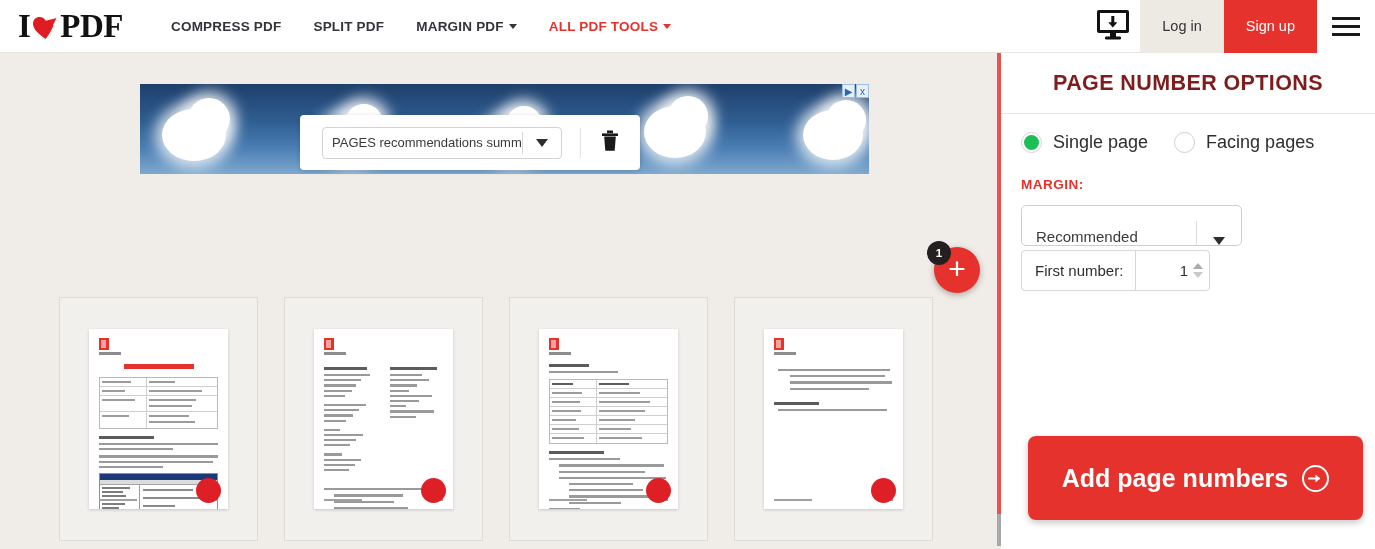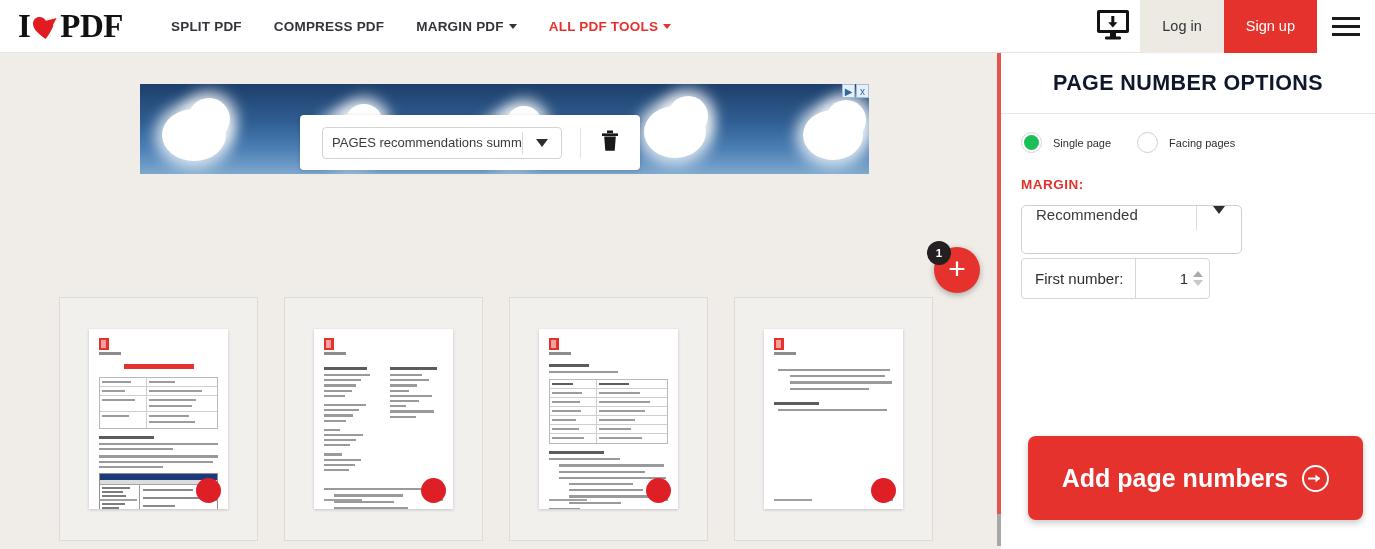--- a/index.html
+++ b/index.html
@@ -245,42 +245,42 @@
   }
 
   
   .panel {
     position: absolute; top: 53px; left: 1001px;
     width: 374px; height: 496px;
     background: #ffffff;
   }
   .panel-title {
     height: 61px; display: flex; align-items: center; justify-content: center;
-    font-size: 21.5px; font-weight: bold; color: #0f172a;
+    font-size: 21.5px; font-weight: bold; color: #7f1d1d;
     letter-spacing: 0.4px;
     border-bottom: 1px solid #e6e6e6;
   }
   .panel-body { padding: 18px 20px 0 20px; }
   .sec-label {
     font-size: 13.5px; font-weight: bold; color: #E5322D;
     letter-spacing: 0.5px; margin-bottom: 13px;
   }
   .radio-row { display: flex; align-items: center; gap: 26px; margin-bottom: 24px; }
   .radio-opt { display: flex; align-items: center; gap: 11px; cursor: pointer; }
   .radio-circle {
     width: 21px; height: 21px; border-radius: 50%;
     border: 1.5px solid #cfcfcf; background: #fff;
     display: flex; align-items: center; justify-content: center;
   }
   .radio-circle.on { border-color: #d5d5d5; }
   .radio-circle.on::after {
     content: ""; width: 15px; height: 15px; border-radius: 50%;
     background: #1CBF57;
   }
-  .radio-label { font-size: 11px; color: #2e2e2e; }
+  .radio-label { font-size: 18px; color: #2e2e2e; }
 
   .two-col { display: flex; gap: 0; margin-bottom: 4px; }
   .col-pos { width: 124px; }
   .col-mar { flex: 1; }
 
   .pos-grid {
     width: 72px; height: 72px;
     border: 1px solid #b5b5b5; background: #fff;
     display: grid; grid-template-columns: 1fr 1fr 1fr; grid-template-rows: 1fr 1fr 1fr;
   }
@@ -291,23 +291,23 @@
   .pos-cell:nth-child(3n) { border-right: none; }
   .pos-cell:nth-child(n+7) { border-bottom: none; }
   .pos-cell.sel { background: #FBD0D2; }
   .pos-cell.sel::after {
     content: ""; position: absolute; top: 50%; left: 50%;
     transform: translate(-50%,-50%);
     width: 15px; height: 15px; border-radius: 50%; background: #DE1F26;
   }
 
   .margin-select {
-    width: 221px; height: 49px;
+    width: 221px; height: 41px;
     border: 1px solid #cfcfcf; border-radius: 5px;
-    background: #fff; display: flex; align-items: flex-start;
+    background: #fff; display: flex; align-items: flex-end;
     cursor: pointer;
   }
   .margin-select .val { flex: 1; font-size: 15px; color: #3a3a3a; padding-left: 14px; }
   .margin-select .sep { width: 1px; height: 24px; background: #dcdcdc; }
   .margin-select .dd { width: 44px; display: flex; align-items: center; justify-content: center; }
 
   .pages-label { margin-top: 24px; }
   .stepper {
     width: 189px; height: 41px;
     border: 1px solid #d6d6d6; border-radius: 4px;
@@ -360,24 +360,24 @@
           <path d="M13.6 4.2 L25.8 1.2 L21.4 9.7 Z" fill="#E01B22"></path>
           <path d="M13.8 4.4 L24.6 1.8 L21.0 8.8 Z" fill="#ffffff" opacity="0"></path>
           <path d="M13.7 4.3 L25.6 1.3 L21.3 9.5" fill="none" stroke="#ffffff" stroke-width="1.1"></path>
         </svg>
       </span>
       <span>PDF</span>
     </div>
 
     <div class="nav">
       <div class="nav-item">
+        <span>COMPRESS PDF</span>
+      </div>
+      <div class="nav-item">
         <span>SPLIT PDF</span>
-      </div>
-      <div class="nav-item">
-        <span>COMPRESS PDF</span>
       </div>
       <div class="nav-item">
         <span>MARGIN PDF</span>
         <i class="caret"></i>
       </div>
       <div class="nav-item red">
         <span>ALL PDF TOOLS</span>
         <i class="caret"></i>
       </div>
     </div>

